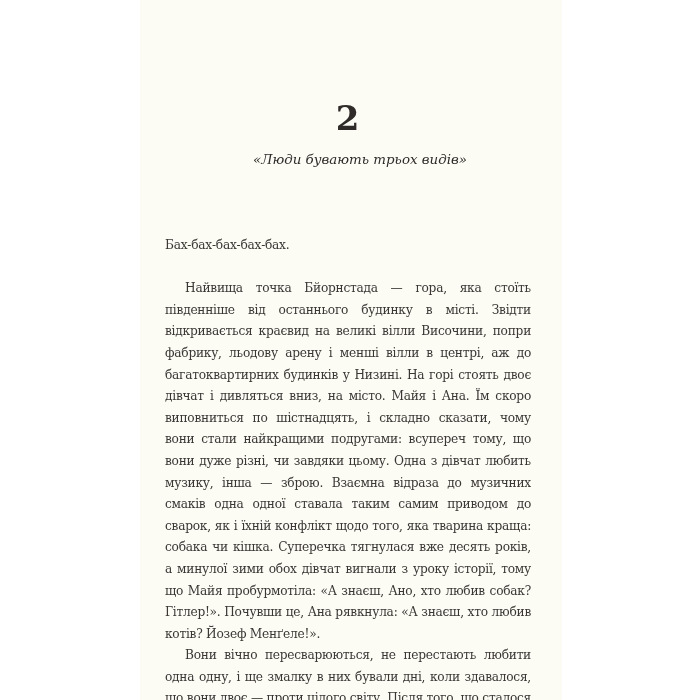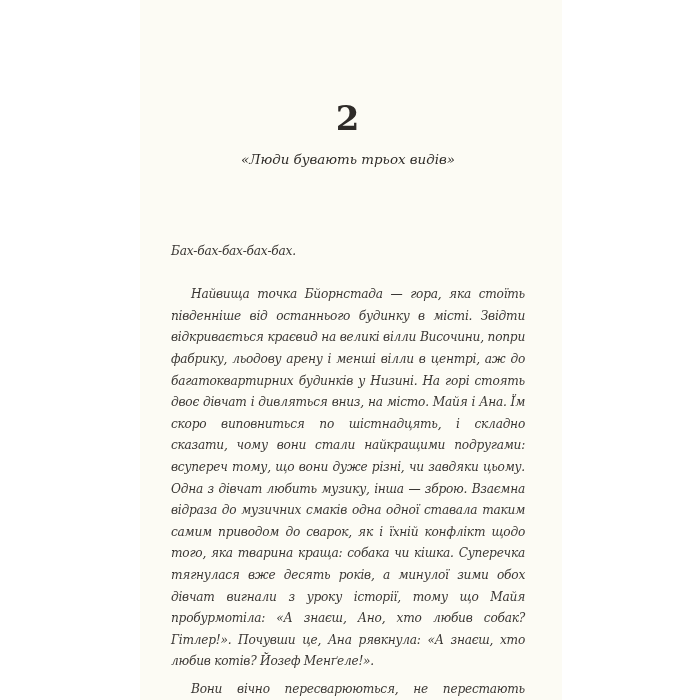--- a/index.html
+++ b/index.html
@@ -34,43 +34,42 @@
       text-align: center;
       font-family: "DejaVu Serif", serif;
       font-size: 34px;
       font-weight: bold;
       color: #2e2b28;
       letter-spacing: 1px;
     }
     .chapter-title {
       position: absolute;
       top: 152px;
-      left: 0;
+      left: 12px;
       width: 366px;
       text-align: center;
       font-family: "DejaVu Serif", serif;
       font-style: italic;
       font-size: 13.4px;
       color: #2e2b28;
     }
     .body-text {
       position: absolute;
       top: 235px;
       left: 0;
       width: 366px;
       font-size: 12.2px;
       line-height: 21.6px;
       text-align: justify;
       font-family: "DejaVu Serif", serif;
       letter-spacing: -0.25px;
     }
     .body-text p {
-      margin: 6px;
+      margin: 0;
       text-indent: 0;
-      font-style: italic;
     }
     .body-text p.indent {
       text-indent: 20px;
     }
     .body-text p.opening {
       margin-bottom: 21.6px;
     }
     .page-number {
       position: absolute;
       top: 711px;

